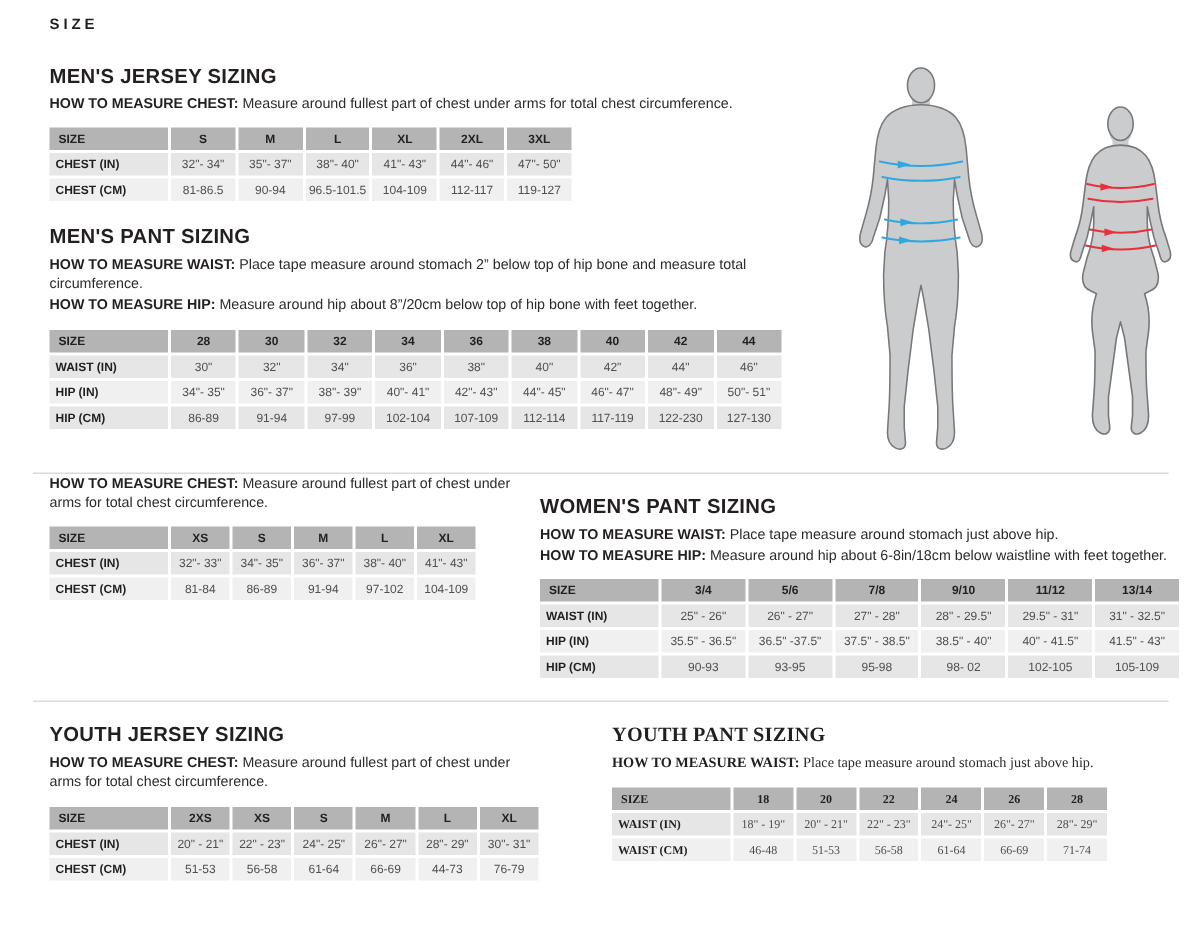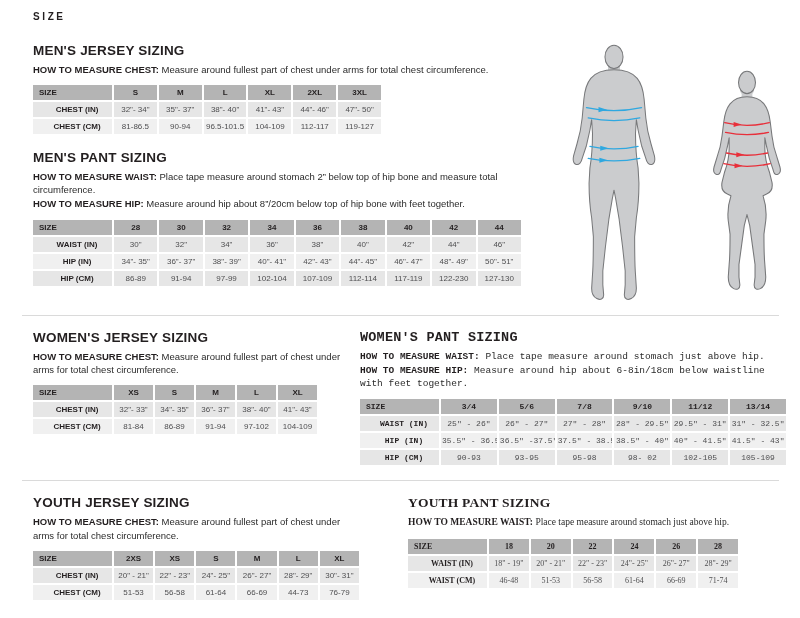--- a/index.html
+++ b/index.html
@@ -29,21 +29,21 @@
     border-collapse:separate; border-spacing:2px;
     table-layout:fixed; margin-left:-2px;
   }
   .size-table th, .size-table td {
     height:15px; padding:0 1px;
     text-align:center; font-size:8px; line-height:15px;
     white-space:nowrap; overflow:hidden;
   }
   .size-table thead th { background:var(--table-header-bg); font-weight:700; color:#231f20; }
   .size-table thead th.c0 { text-align:left; padding-left:6px; }
-  .size-table tbody th.rowlabel { text-align:center; padding-left:10px; font-weight:700; color:#231f20; }
+  .size-table tbody th.rowlabel { text-align:left; padding-left:4px; font-weight:700; color:#231f20; }
   .size-table tbody tr:nth-child(odd) th, .size-table tbody tr:nth-child(odd) td { background:var(--row-a); }
   .size-table tbody tr:nth-child(even) th, .size-table tbody tr:nth-child(even) td { background:var(--row-b); }
   .size-table td { color:#4f4f51; font-weight:400; }
   .c0 { width:72px; }
 
   .t-mj { width:352px; } .t-mp { width:492px; }
   .t-wj { width:288px; } .t-wp { width:430px; }
   .t-yj { width:330px; } .t-yp { width:334px; }
 
   .band-top { display:flex; }
@@ -56,21 +56,21 @@
   .tape { fill:none; stroke-width:1.5; stroke-linecap:round; }
   .tape-blue { stroke:var(--accent-blue); }
   .tape-red  { stroke:var(--accent-red); }
   .head-blue { fill:var(--accent-blue); stroke:none; }
   .head-red  { fill:var(--accent-red);  stroke:none; }
 
   .divider { height:1px; background:#dadada; width:757px; margin:13px 0 0 -11px; }
 
   .band-mid, .band-bottom { display:flex; }
   .col-wj { width:315px; margin-right:12px; flex:0 0 auto; }
-  .col-wp { flex:1;font-family:Liberation Mono, monospace; }
+  .col-wp { flex:1; }
   .col-yj { width:330px; margin-right:45px; flex:0 0 auto; }
   .col-yp { flex:0 0 auto;font-family:Liberation Serif, serif; }
 </style>
 </head>
 <body>
 
 <div class="page">
 
   <div class="brand">
     <div>SIZE</div>
@@ -224,21 +224,20 @@
         </g>
       </svg>
 
     </div>
   </div>
 
   <div class="divider"></div>
 
   <div class="band-mid">
     <section class="col-wj">
-      <h2 class="title">WOMEN'S JERSEY SIZING</h2>
       <div class="howto">
           <p><strong>HOW TO MEASURE CHEST: </strong>Measure around fullest part of chest under arms for total chest circumference.</p>
         </div>
       <table class="size-table t-wj">
           <thead>
             <tr>
               <th class="c0">SIZE</th>
               <th>XS</th>
               <th>S</th>
               <th>M</th>

